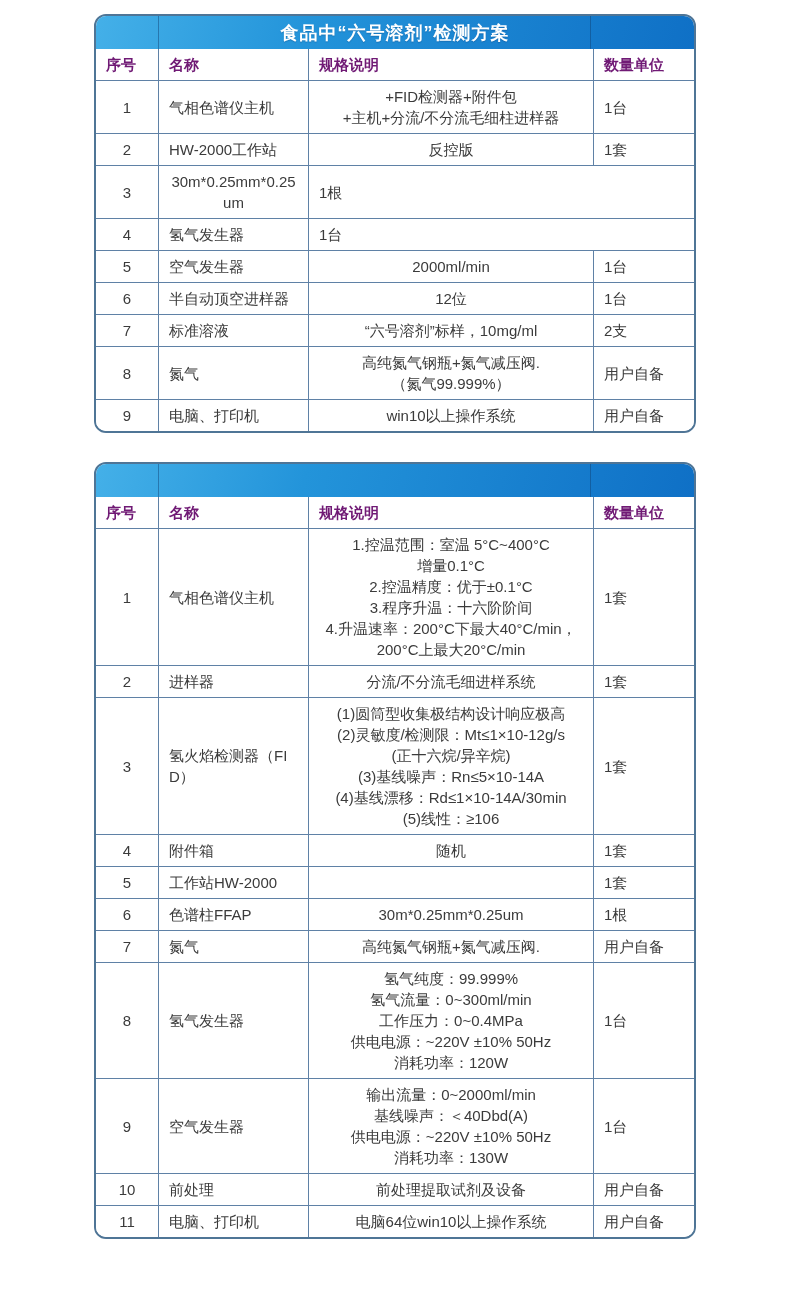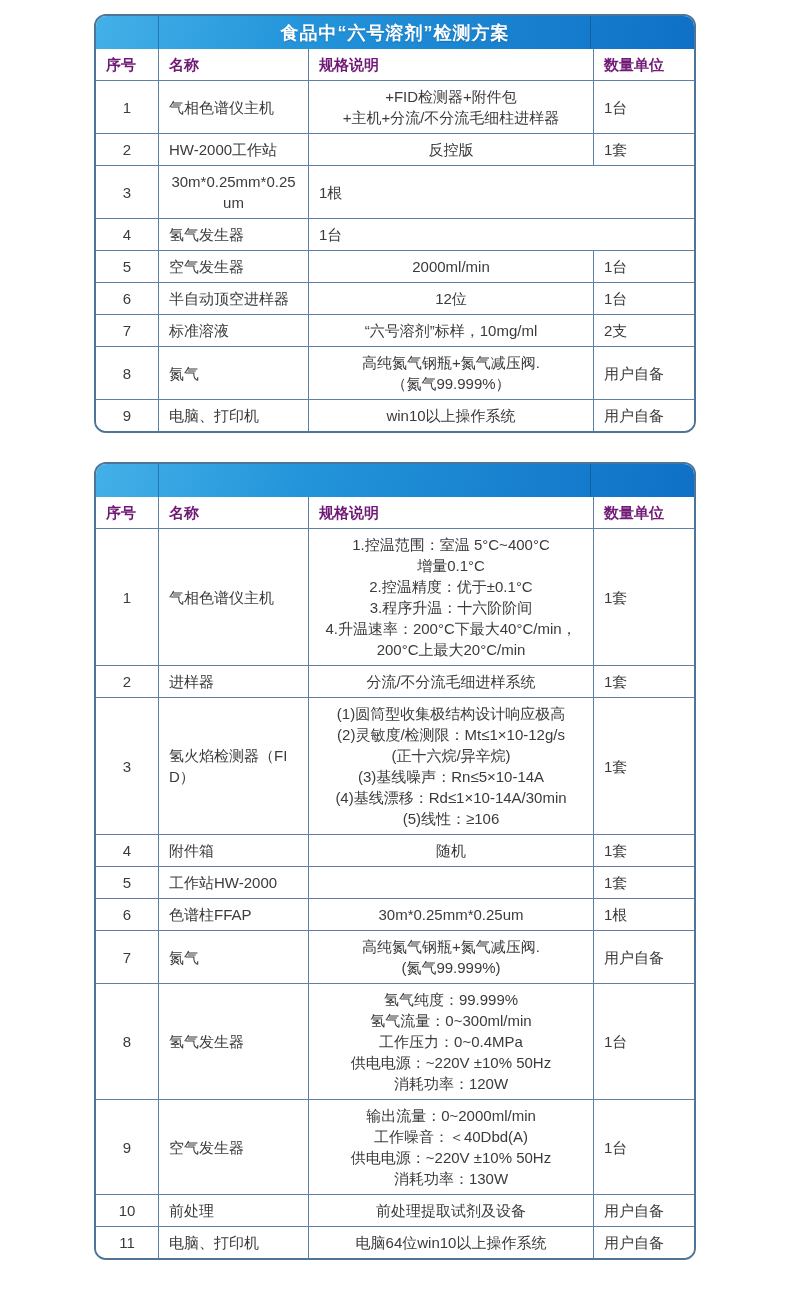--- a/index.html
+++ b/index.html
@@ -228,42 +228,41 @@
             <div class="cell c2">
               <div class="spec-line">30m*0.25mm*0.25um</div>
             </div>
             <div class="cell c3">1根</div>
           </div>
           <div class="row">
             <div class="cell c0 num">7</div>
             <div class="cell c1">氮气</div>
             <div class="cell c2">
               <div class="spec-line">高纯氮气钢瓶+氮气减压阀.</div>
-              <div class="spec-line">(氮气99.999%)</div>
             </div>
             <div class="cell c3">用户自备</div>
           </div>
           <div class="row">
             <div class="cell c0 num">8</div>
             <div class="cell c1">氢气发生器</div>
             <div class="cell c2">
               <div class="spec-line">氢气纯度：99.999%</div>
               <div class="spec-line">氢气流量：0~300ml/min</div>
               <div class="spec-line">工作压力：0~0.4MPa</div>
               <div class="spec-line">供电电源：~220V ±10% 50Hz</div>
               <div class="spec-line">消耗功率：120W</div>
             </div>
             <div class="cell c3">1台</div>
           </div>
           <div class="row">
             <div class="cell c0 num">9</div>
             <div class="cell c1">空气发生器</div>
             <div class="cell c2">
               <div class="spec-line">输出流量：0~2000ml/min</div>
-              <div class="spec-line">工作噪音：＜40Dbd(A)</div>
+              <div class="spec-line">基线噪声：＜40Dbd(A)</div>
               <div class="spec-line">供电电源：~220V ±10% 50Hz</div>
               <div class="spec-line">消耗功率：130W</div>
             </div>
             <div class="cell c3">1台</div>
           </div>
           <div class="row">
             <div class="cell c0 num">10</div>
             <div class="cell c1">前处理</div>
             <div class="cell c2">
               <div class="spec-line">前处理提取试剂及设备</div>

